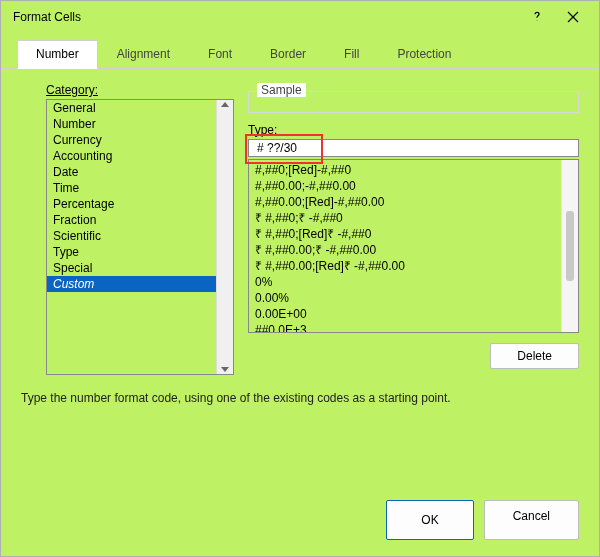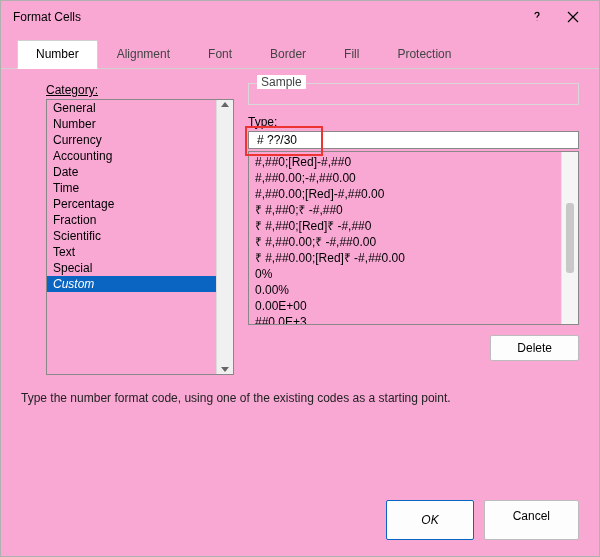--- a/index.html
+++ b/index.html
@@ -1,55 +1,55 @@
 <!DOCTYPE html>
 <html><head>
 <meta charset="utf-8">
 <style>
   * { box-sizing: border-box; font-family: "Segoe UI", Tahoma, sans-serif; font-size: 12px; }
   body { margin: 0; background: #fff; }
-  .window { width: 600px; height: 557px; border: 1px solid #b0b0b0; background: #f9a8d4; position: relative; display: flex; flex-direction: column; }
+  .window { width: 600px; height: 557px; border: 1px solid #b0b0b0; background: #bef264; position: relative; display: flex; flex-direction: column; }
   .titlebar { height: 32px; display: flex; align-items: center; padding: 0 8px 0 12px; }
   .title { flex: 1; font-size: 12px; color: #000; }
   .title-btn { width: 36px; height: 28px; display: flex; align-items: center; justify-content: center; color: #000; }
   .title-btn svg { width: 12px; height: 12px; stroke: #000; stroke-width: 1.2; fill: none; }
   .tabs { display: flex; padding: 6px 16px 0 16px; border-bottom: 1px solid #d0d0d0; gap: 0; }
   .tab { padding: 6px 18px 7px 18px; color: #444; cursor: default; position: relative; top: 1px; border: 1px solid transparent; }
   .tab.active { border: 1px solid #d0d0d0; border-bottom: 1px solid #fff; background: #fff; color: #000; }
   .content { flex: 1; padding: 14px 20px 10px 20px; display: flex; flex-direction: column; }
   .upper { display: flex; gap: 14px; }
   .label-u { text-decoration: underline; color: #000; margin-bottom: 2px; display: inline-block; }
   .cat-col { width: 188px; display: flex; flex-direction: column; margin-left: 25px; }
   .cat-box { border: 1px solid #888; height: 276px; display: flex; }
   .cat-list { flex: 1; overflow: hidden; }
   .cat-item { padding: 1px 6px; cursor: default; color: #000; }
   .cat-item.sel { background: #0a64c2; color: #fff; font-style: italic; }
   .vscroll { width: 17px; background: #f0f0f0; border-left: 1px solid #dcdcdc; display: flex; flex-direction: column; justify-content: space-between; align-items: center; padding: 2px 0; }
   .arrow { width: 0; height: 0; border-left: 4px solid transparent; border-right: 4px solid transparent; }
   .arrow.up { border-bottom: 5px solid #666; }
   .arrow.down { border-top: 5px solid #666; }
   .right-col { flex: 1; display: flex; flex-direction: column; }
-  .sample-group { border: 1px solid #d8d8d8; padding: 8px 10px 12px 10px; position: relative; margin-top: 0; }
+  .sample-group { border: 1px solid #d8d8d8; padding: 8px 10px 12px 10px; position: relative; margin-top: 8px; }
   .sample-title { position: absolute; top: -9px; left: 8px; background: #fff; padding: 0 4px; color: #444; }
   .sample-val { color: #000; padding-top: 4px; }
   .type-label { margin-top: 10px; }
   .type-wrap { position: relative; }
   .type-input { width: 100%; border: 1px solid #888; padding: 1px 8px; font-size: 12px; color: #000; outline: none; }
   .red-box { position: absolute; border: 2px solid #e33; top: -5px; left: -3px; width: 78px; height: 30px; pointer-events: none; }
   .list-box { border: 1px solid #888; height: 174px; margin-top: 2px; display: flex; }
   .list-inner { flex: 1; padding: 2px 6px; overflow: hidden; line-height: 16px; color: #000; }
   .list-inner div { white-space: nowrap; }
   .thumb { width: 8px; height: 70px; background: #c8c8c8; border-radius: 3px; margin: 0 auto; }
   .vscroll2 { width: 17px; background: #f5f5f5; border-left: 1px solid #e4e4e4; display: flex; flex-direction: column; align-items: center; }
   .vscroll2 .track { flex: 1; display: flex; align-items: center; }
   .delete-row { display: flex; justify-content: flex-end; margin-top: 10px; align-items: flex-end; }
   .btn { border: 1px solid #bcbcbc; background: #fdfdfd; padding: 5px 26px; cursor: default; border-radius: 2px; }
   .hint { margin-top: 16px; color: #222; }
   .footer { display: flex; justify-content: flex-end; gap: 10px; padding: 12px 20px 16px 0; border-top: none; }
-  .btn.primary { border: 1px solid #0a64c2; padding: 12px 34px; font-style: italic; }
+  .btn.primary { border: 1px solid #0a64c2; padding: 12px 34px; }
   .btn.normal { padding: 8px 28px; }
 </style>
 </head>
 <body>
 
 <div class="window">
   <div class="titlebar">
     <div class="title">Format Cells</div>
     <div class="title-btn">
       <svg viewBox="0 0 12 12">
@@ -80,21 +80,21 @@
           <div class="cat-list" id="cat-list">
               <div class="cat-item">General</div>
               <div class="cat-item">Number</div>
               <div class="cat-item">Currency</div>
               <div class="cat-item">Accounting</div>
               <div class="cat-item">Date</div>
               <div class="cat-item">Time</div>
               <div class="cat-item">Percentage</div>
               <div class="cat-item">Fraction</div>
               <div class="cat-item">Scientific</div>
-              <div class="cat-item">Text</div>
+              <div class="cat-item">Type</div>
               <div class="cat-item">Special</div>
               <div class="cat-item sel">Custom</div>
             </div>
           <div class="vscroll">
             <div class="arrow up"></div>
             <div class="arrow down"></div>
           </div>
         </div>
       </div>
 

